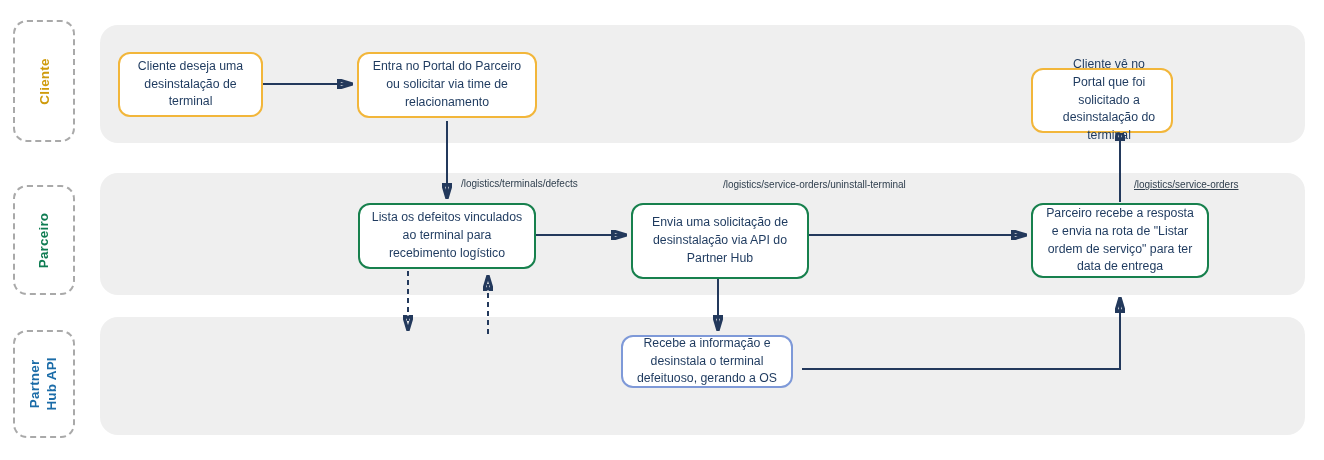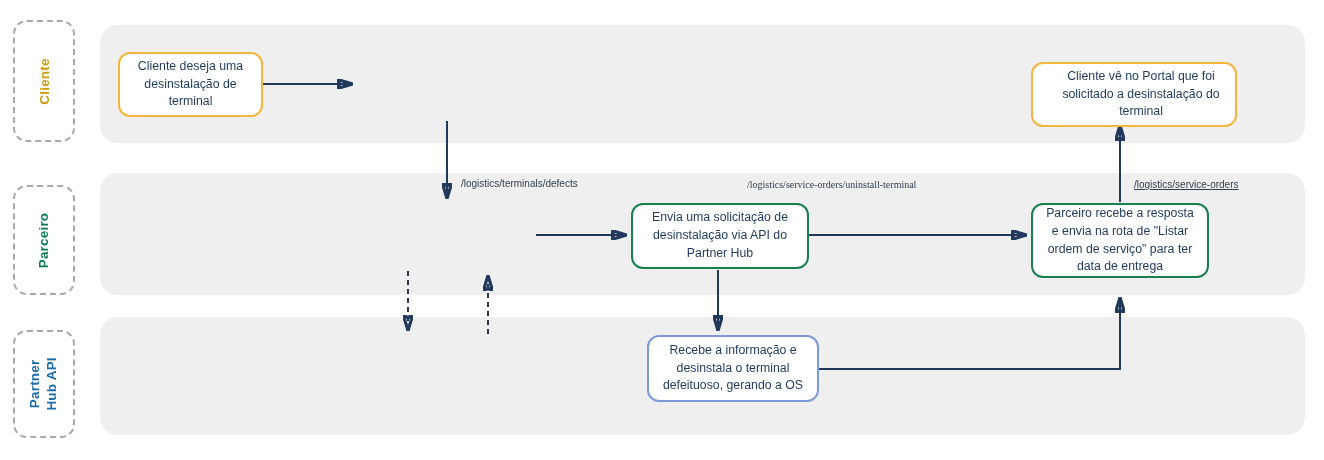--- a/index.html
+++ b/index.html
@@ -62,24 +62,26 @@
     <path d="M536 235 H625" marker-end="url(#ah)"></path>
     <path d="M809 235 H1025" marker-end="url(#ah)"></path>
     <path d="M718 270 V329" marker-end="url(#ah)"></path>
     <path class="dashed" d="M408 271 V329" marker-end="url(#ah)"></path>
     <path class="dashed" d="M488 334 V277" marker-end="url(#ah)"></path>
     <path d="M802 369 H1120 V299" marker-end="url(#ah)"></path>
     <path d="M1120 202 V127" marker-end="url(#ah)"></path>
   </svg>
 
   <div class="node gold" style="left:118px;top:52px;width:145px;height:65px;">Cliente deseja uma desinstalação de terminal</div>
-  <div class="node gold" style="left:1031px;top:62px;width:206px;height:65px;padding-left:24px;">Cliente vê no Portal que foi solicitado a desinstalação do terminal</div>
+  <div class="node gold" style="left:357px;top:52px;width:180px;height:66px;">Entra no Portal do Parceiro ou solicitar via time de relacionamento</div>
+  <div class="node gold" style="left:1031px;top:68px;width:142px;height:65px;padding-left:24px;">Cliente vê no Portal que foi solicitado a desinstalação do terminal</div>
 
-  <div class="node green" style="left:631px;top:203px;width:178px;height:66px;">Envia uma solicitação de desinstalação via API do Partner Hub</div>
+  <div class="node green" style="left:358px;top:203px;width:178px;height:66px;">Lista os defeitos vinculados ao terminal para recebimento logístico</div>
+  <div class="node green" style="left:631px;top:203px;width:178px;height:76px;">Envia uma solicitação de desinstalação via API do Partner Hub</div>
   <div class="node green" style="left:1031px;top:203px;width:178px;height:75px;">Parceiro recebe a resposta e envia na rota de "Listar ordem de serviço" para ter data de entrega</div>
 
-  <div class="node blue" style="left:647px;top:335px;width:172px;height:67px;">Recebe a informação e desinstala o terminal defeituoso, gerando a OS</div>
+  <div class="node blue" style="left:621px;top:335px;width:172px;height:53px;">Recebe a informação e desinstala o terminal defeituoso, gerando a OS</div>
 
   <div class="route-label" style="left:461px;top:178px;">/logistics/terminals/defects</div>
-  <div class="route-label" style="left:747px;top:179px;font-family:Liberation Serif, serif;">/logistics/service-orders/uninstall-terminal</div>
+  <div class="route-label" style="left:723px;top:179px;">/logistics/service-orders/uninstall-terminal</div>
   <div class="route-label" style="left:1134px;top:179px;text-decoration:underline;">/logistics/service-orders</div>
 
 </div>
 
 </body></html>

